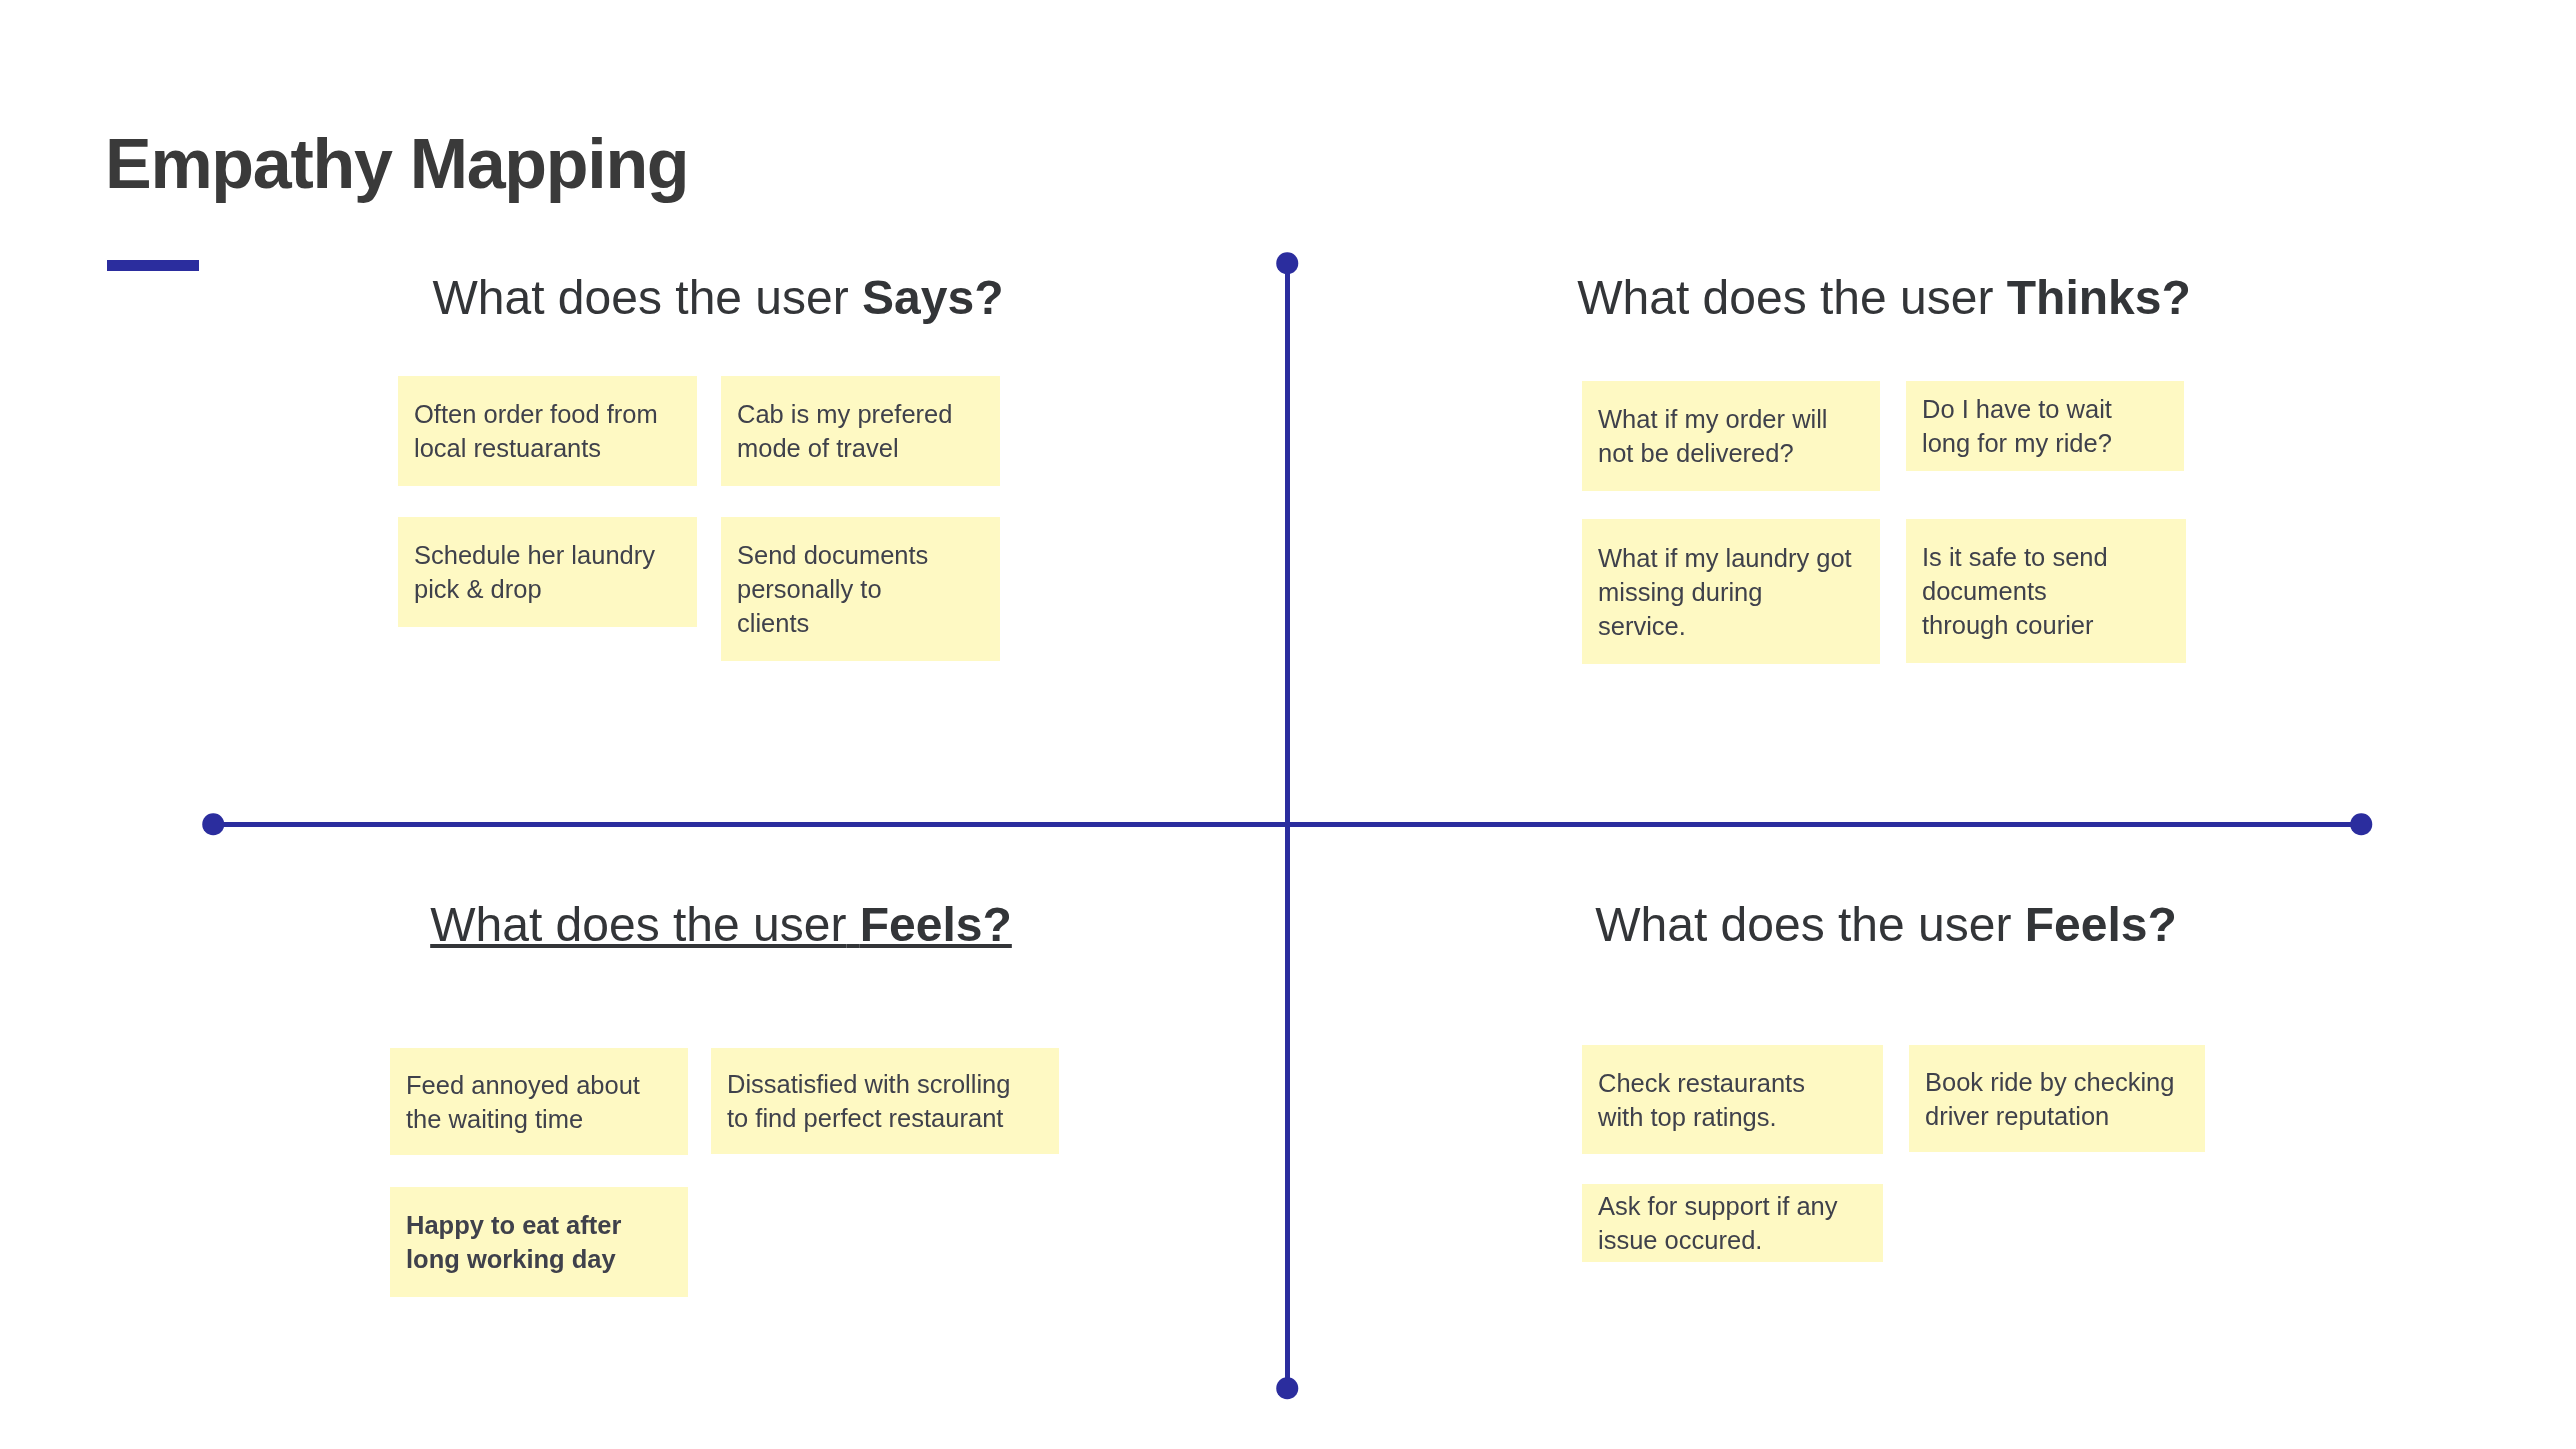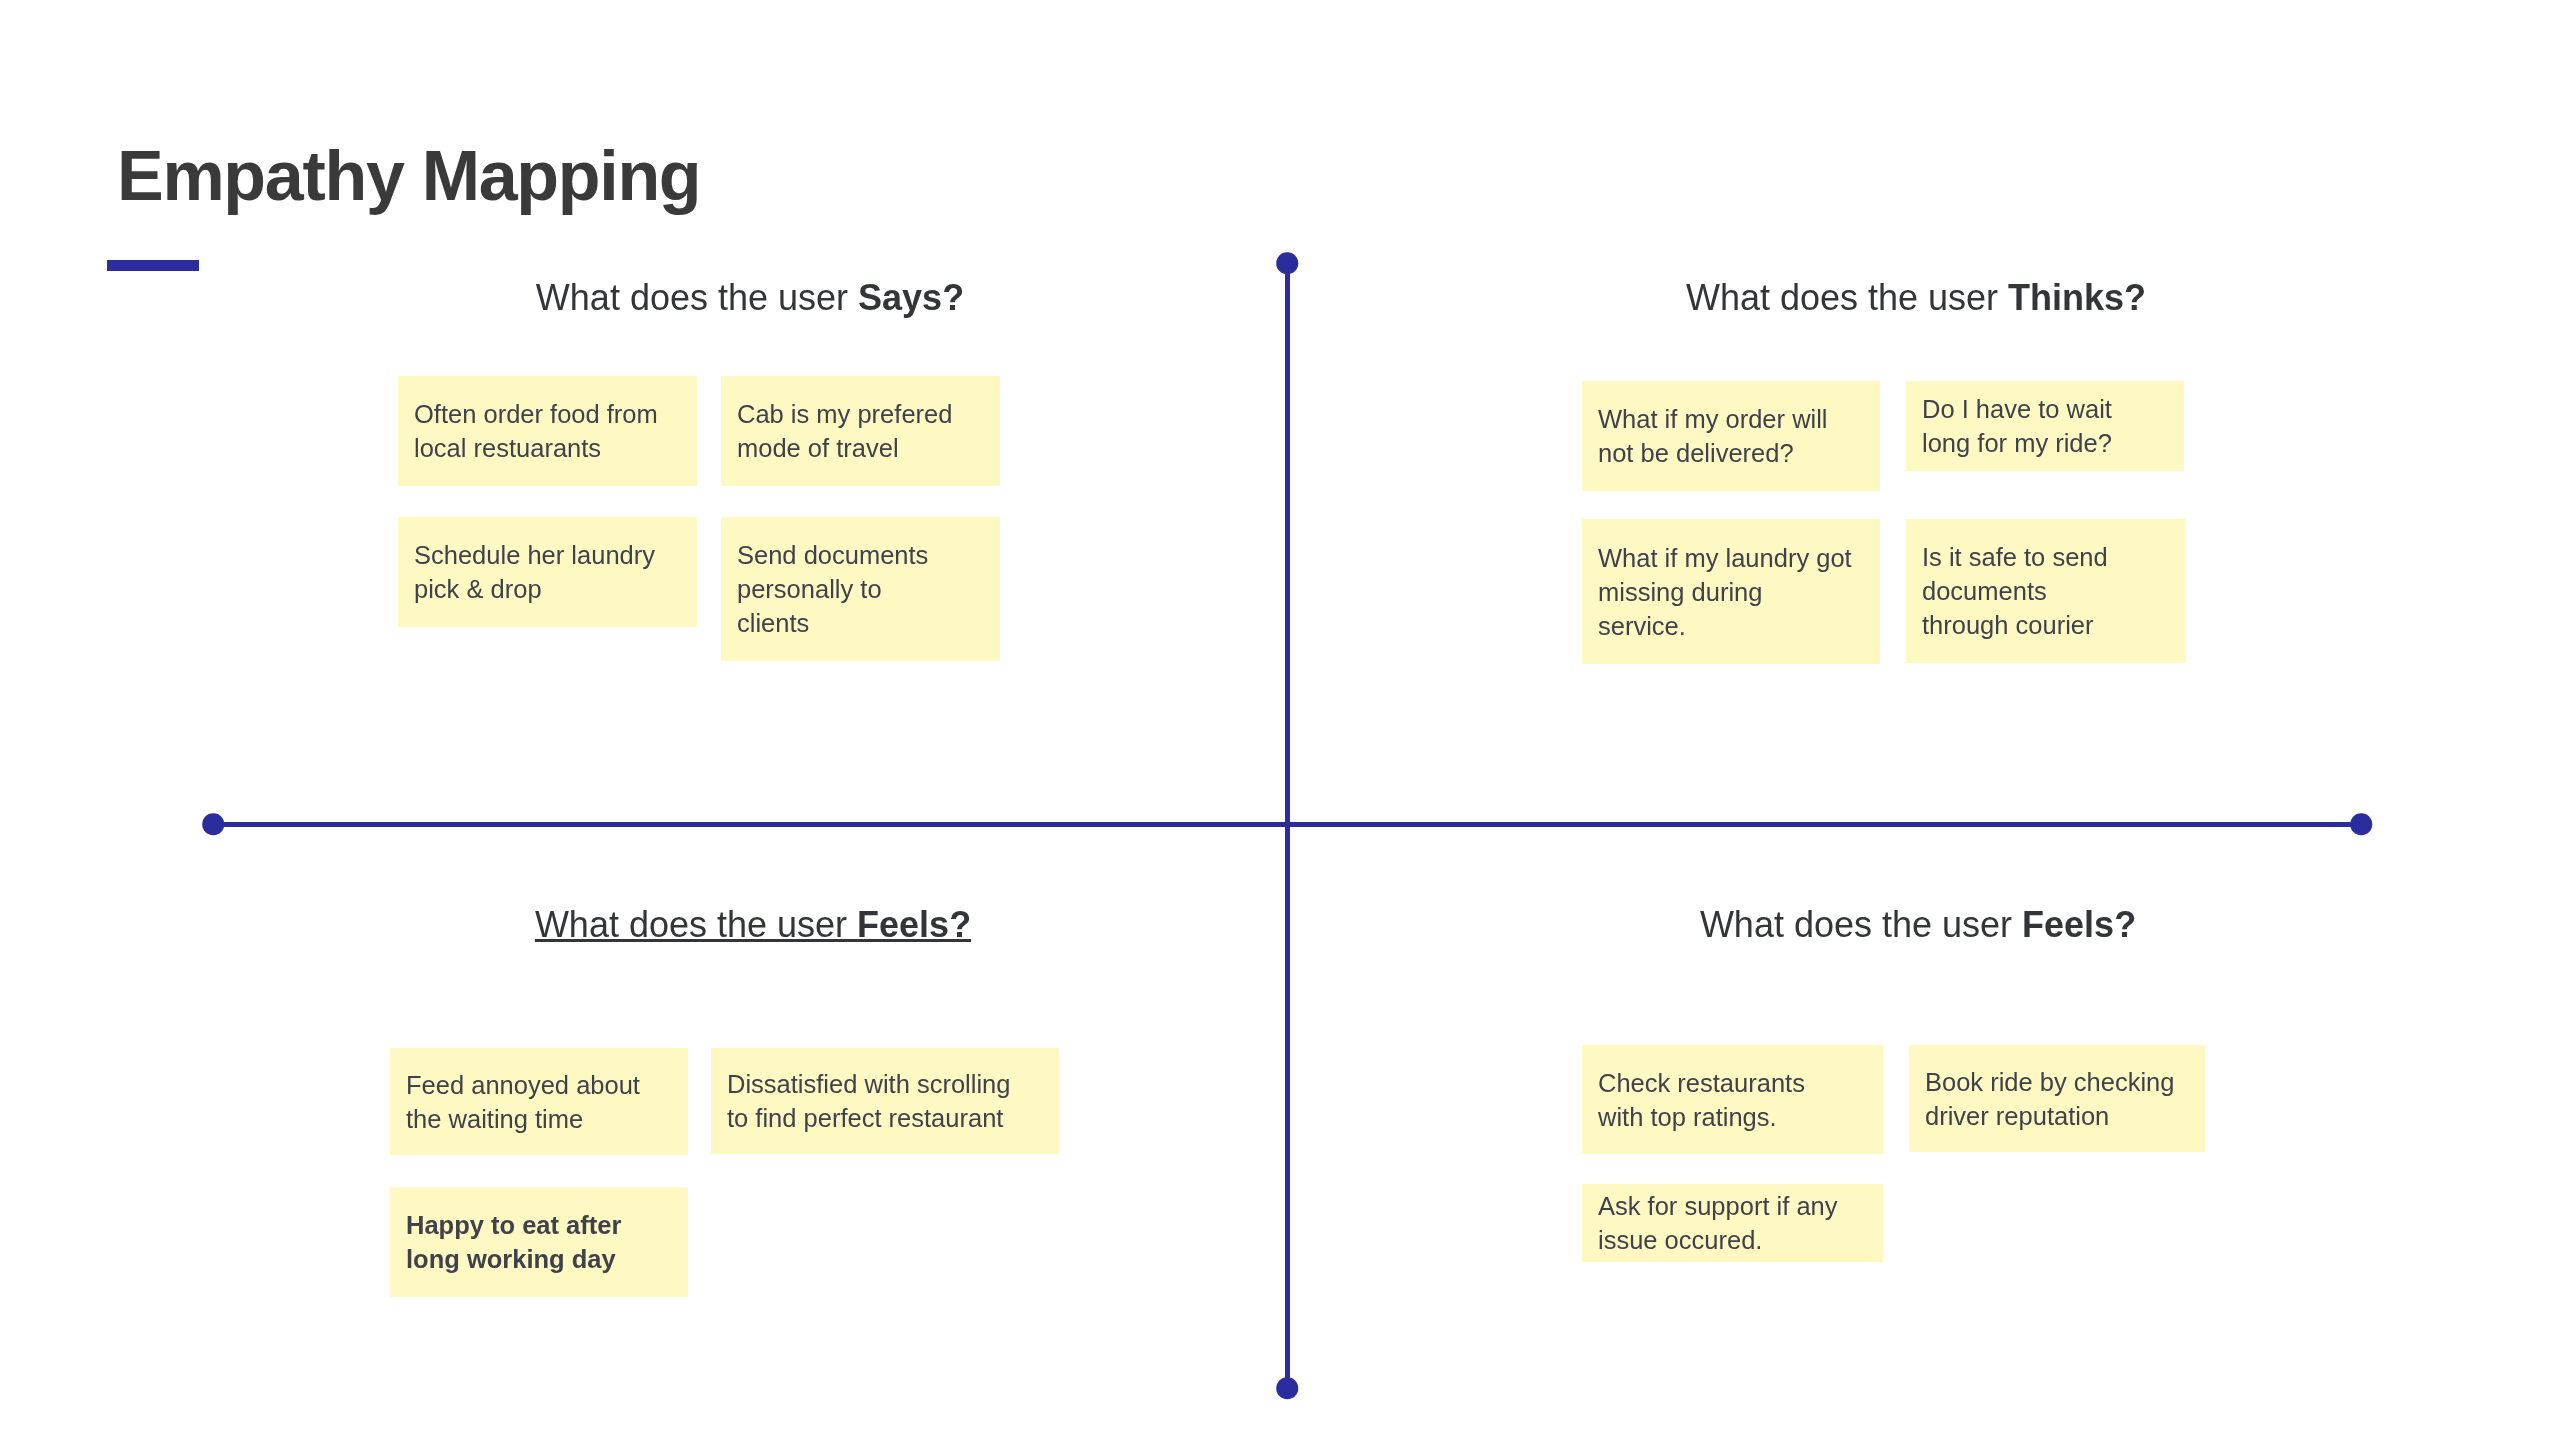--- a/index.html
+++ b/index.html
@@ -14,21 +14,21 @@
     height: 1449px;
     background: #ffffff;
     overflow: hidden;
   }
 
   
   .title {
     position: absolute;
     left: 105px;
     top: 129px;
-    margin: 12px;
+    margin: 0;
     font-size: 70px;
     line-height: 70px;
     font-weight: 700;
     letter-spacing: -1.3px;
     color: #3a3a3a;
   }
   .title-underline {
     position: absolute;
     left: 107px;
     top: 260px;
@@ -65,25 +65,24 @@
   .dot-top    { left: 1287px; top: 263px; }
   .dot-bottom { left: 1287px; top: 1388px; }
   .dot-left   { left: 213px;  top: 824px; }
   .dot-right  { left: 2361px; top: 824px; }
 
   
   .qheader {
     position: absolute;
     transform: translateX(-50%);
     white-space: nowrap;
-    font-size: 36px;
+    font-size: 48px;
     line-height: 48px;
     color: #333538;
     font-weight: 400;
-    margin-left: 32px;
   }
   .qheader .qh-keyword { font-weight: 700; }
   .qheader-says   { left: 718px; top: 274px; }
   .qheader-thinks { left: 1884px; top: 274px; }
   .qheader-feels  { left: 721px; top: 901px; text-decoration: underline; }
   .qheader-does   { left: 1886px; top: 901px; }
 
   
   .note {
     position: absolute;

